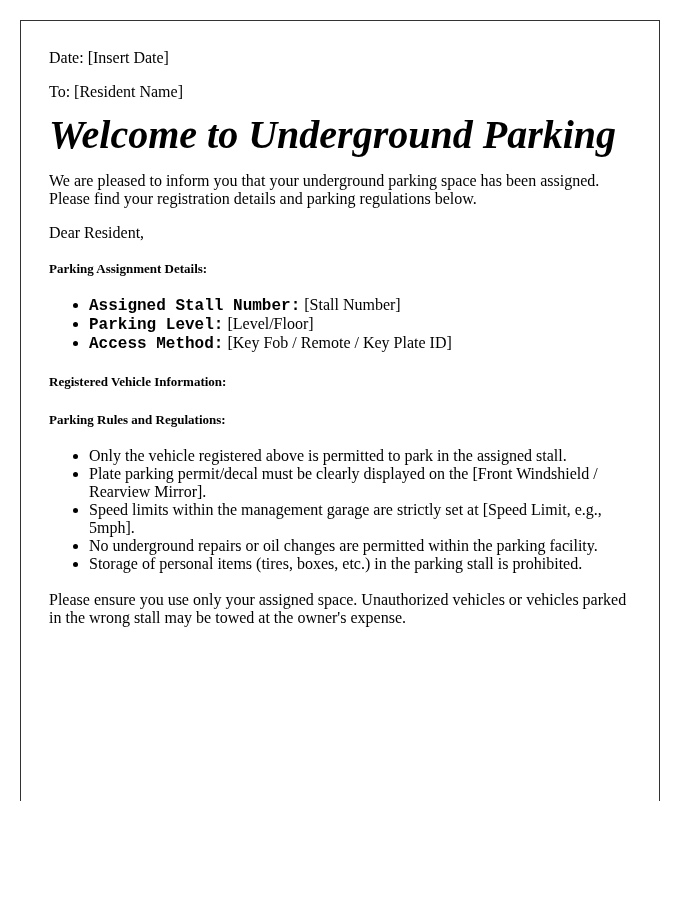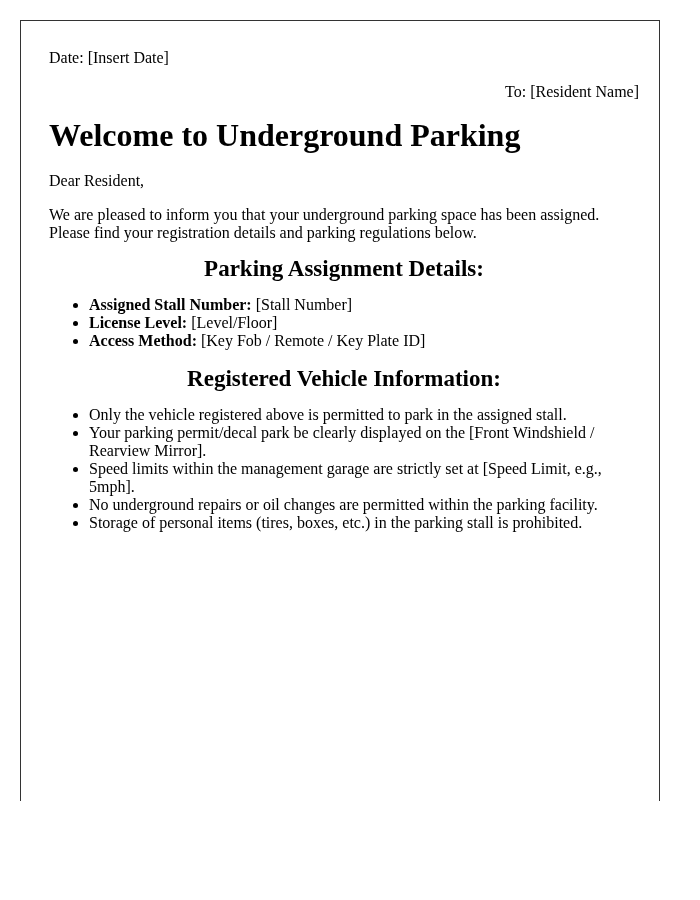--- a/index.html
+++ b/index.html
@@ -30,72 +30,74 @@
       box-sizing: border-box;
       padding-left: 16px;
     }
     .content {
       position: absolute;
       left: 28px;
       top: 28px;
       width: 590px;
     }
     p { margin: 0 0 16px 0; }
-    .block { margin: 0 0 16px 0; text-align: right; }
+    .block { margin: 0 0 16px 0; }
     h1 {
-      font-size: 32px;
+      font-size: 40px;
       line-height: 36px;
       font-weight: bold;
       margin: 2px 0 19px 0;
+      font-style: italic;
     }
     h2 {
-      font-size: 23px;
+      font-size: 13px;
       line-height: 22px;
       font-weight: bold;
       margin: 0 0 16px 0;
-      text-align: center;
     }
     ul {
       margin: 0 0 18px 0;
       padding-left: 40px;
     }
     li { margin: 0; }
-    .label { font-weight: bold; }
+    .label { font-weight: bold; font-family: Liberation Mono, monospace; }
   </style>
 </head>
 <body>
 
 <div class="page-frame">
   <div class="content">
 
     <p>Date: [Insert Date]</p>
 
     <div class="block">
       <div>To: [Resident Name]</div>
     </div>
 
     <h1>Welcome to Underground Parking</h1>
 
+    <p>We are pleased to inform you that your underground parking space has been assigned. Please find your registration details and parking regulations below.</p>
+
     <p>Dear Resident,</p>
-
-    <p>We are pleased to inform you that your underground parking space has been assigned. Please find your registration details and parking regulations below.</p>
 
     <h2>Parking Assignment Details:</h2>
     <ul>
       <li><span class="label">Assigned Stall Number:</span><span> [Stall Number]</span></li>
-      <li><span class="label">License Level:</span><span> [Level/Floor]</span></li>
+      <li><span class="label">Parking Level:</span><span> [Level/Floor]</span></li>
       <li><span class="label">Access Method:</span><span> [Key Fob / Remote / Key Plate ID]</span></li>
     </ul>
 
     <h2>Registered Vehicle Information:</h2>
 
+    <h2>Parking Rules and Regulations:</h2>
     <ul>
       <li>Only the vehicle registered above is permitted to park in the assigned stall.</li>
-      <li>Your parking permit/decal park be clearly displayed on the [Front Windshield / Rearview Mirror].</li>
+      <li>Plate parking permit/decal must be clearly displayed on the [Front Windshield / Rearview Mirror].</li>
       <li>Speed limits within the management garage are strictly set at [Speed Limit, e.g., 5mph].</li>
       <li>No underground repairs or oil changes are permitted within the parking facility.</li>
       <li>Storage of personal items (tires, boxes, etc.) in the parking stall is prohibited.</li>
     </ul>
 
+    <p>Please ensure you use only your assigned space. Unauthorized vehicles or vehicles parked in the wrong stall may be towed at the owner's expense.</p>
 
 
   </div>
 </div>
 
 </body></html>

